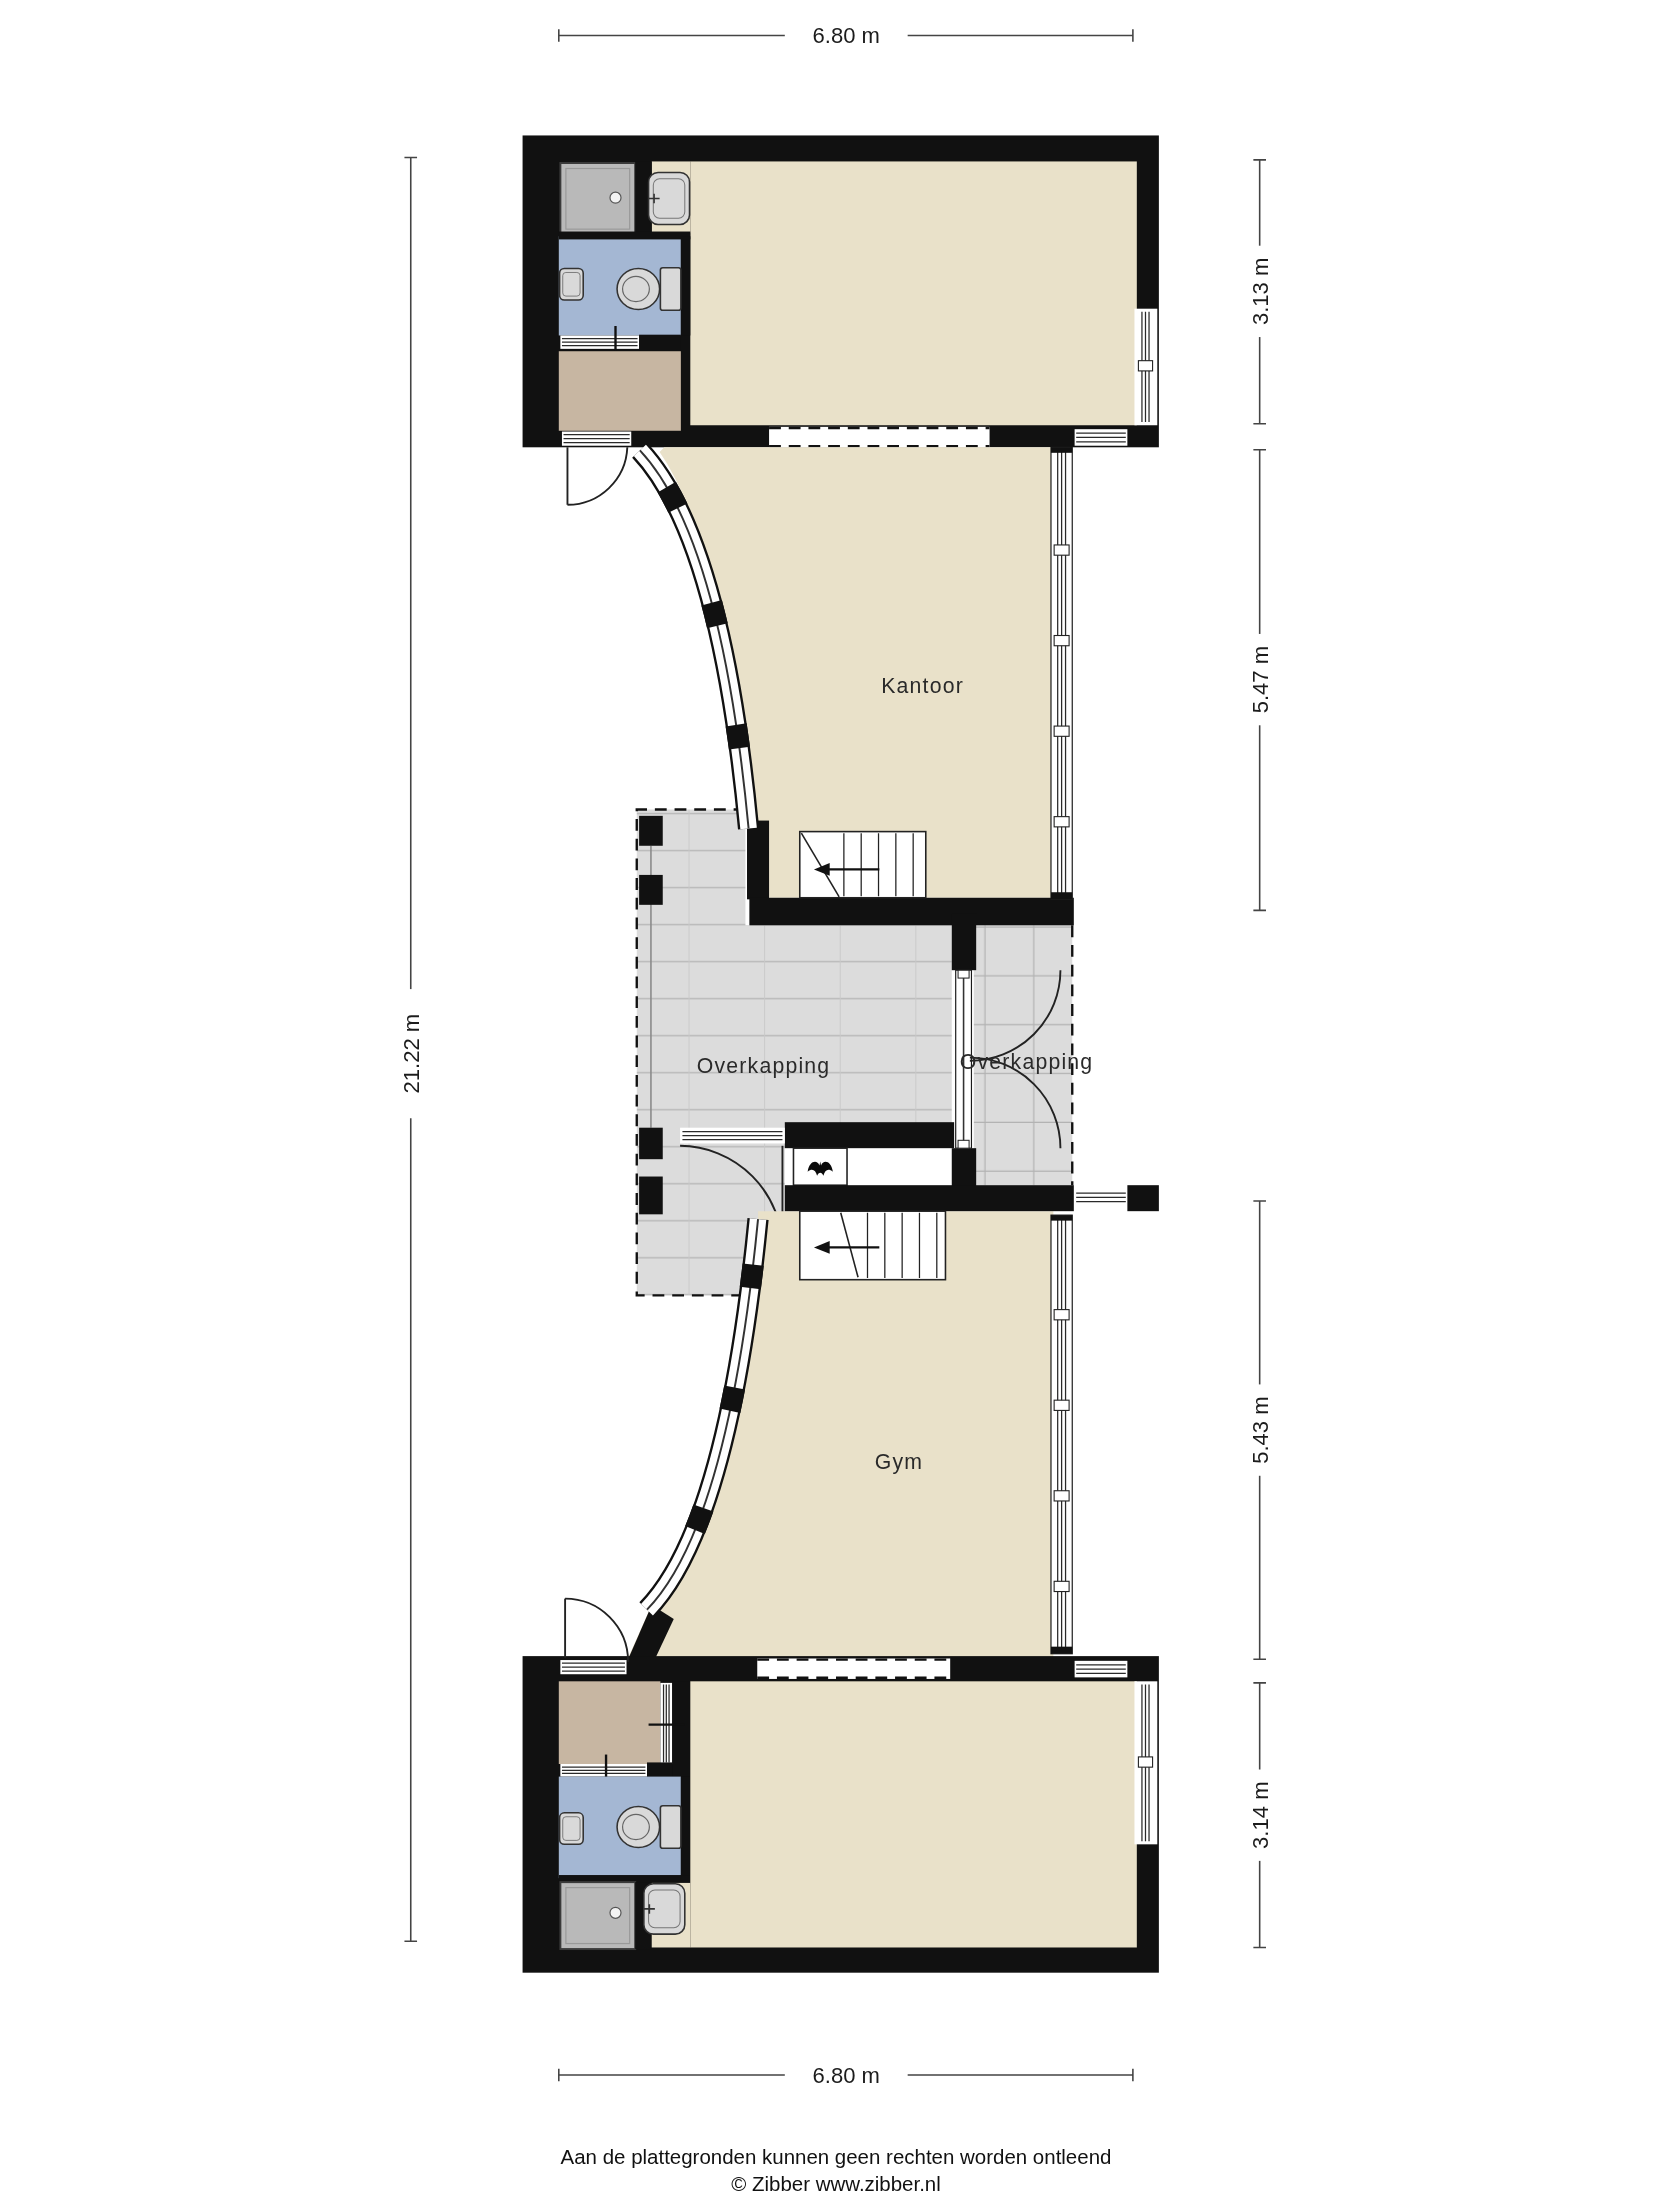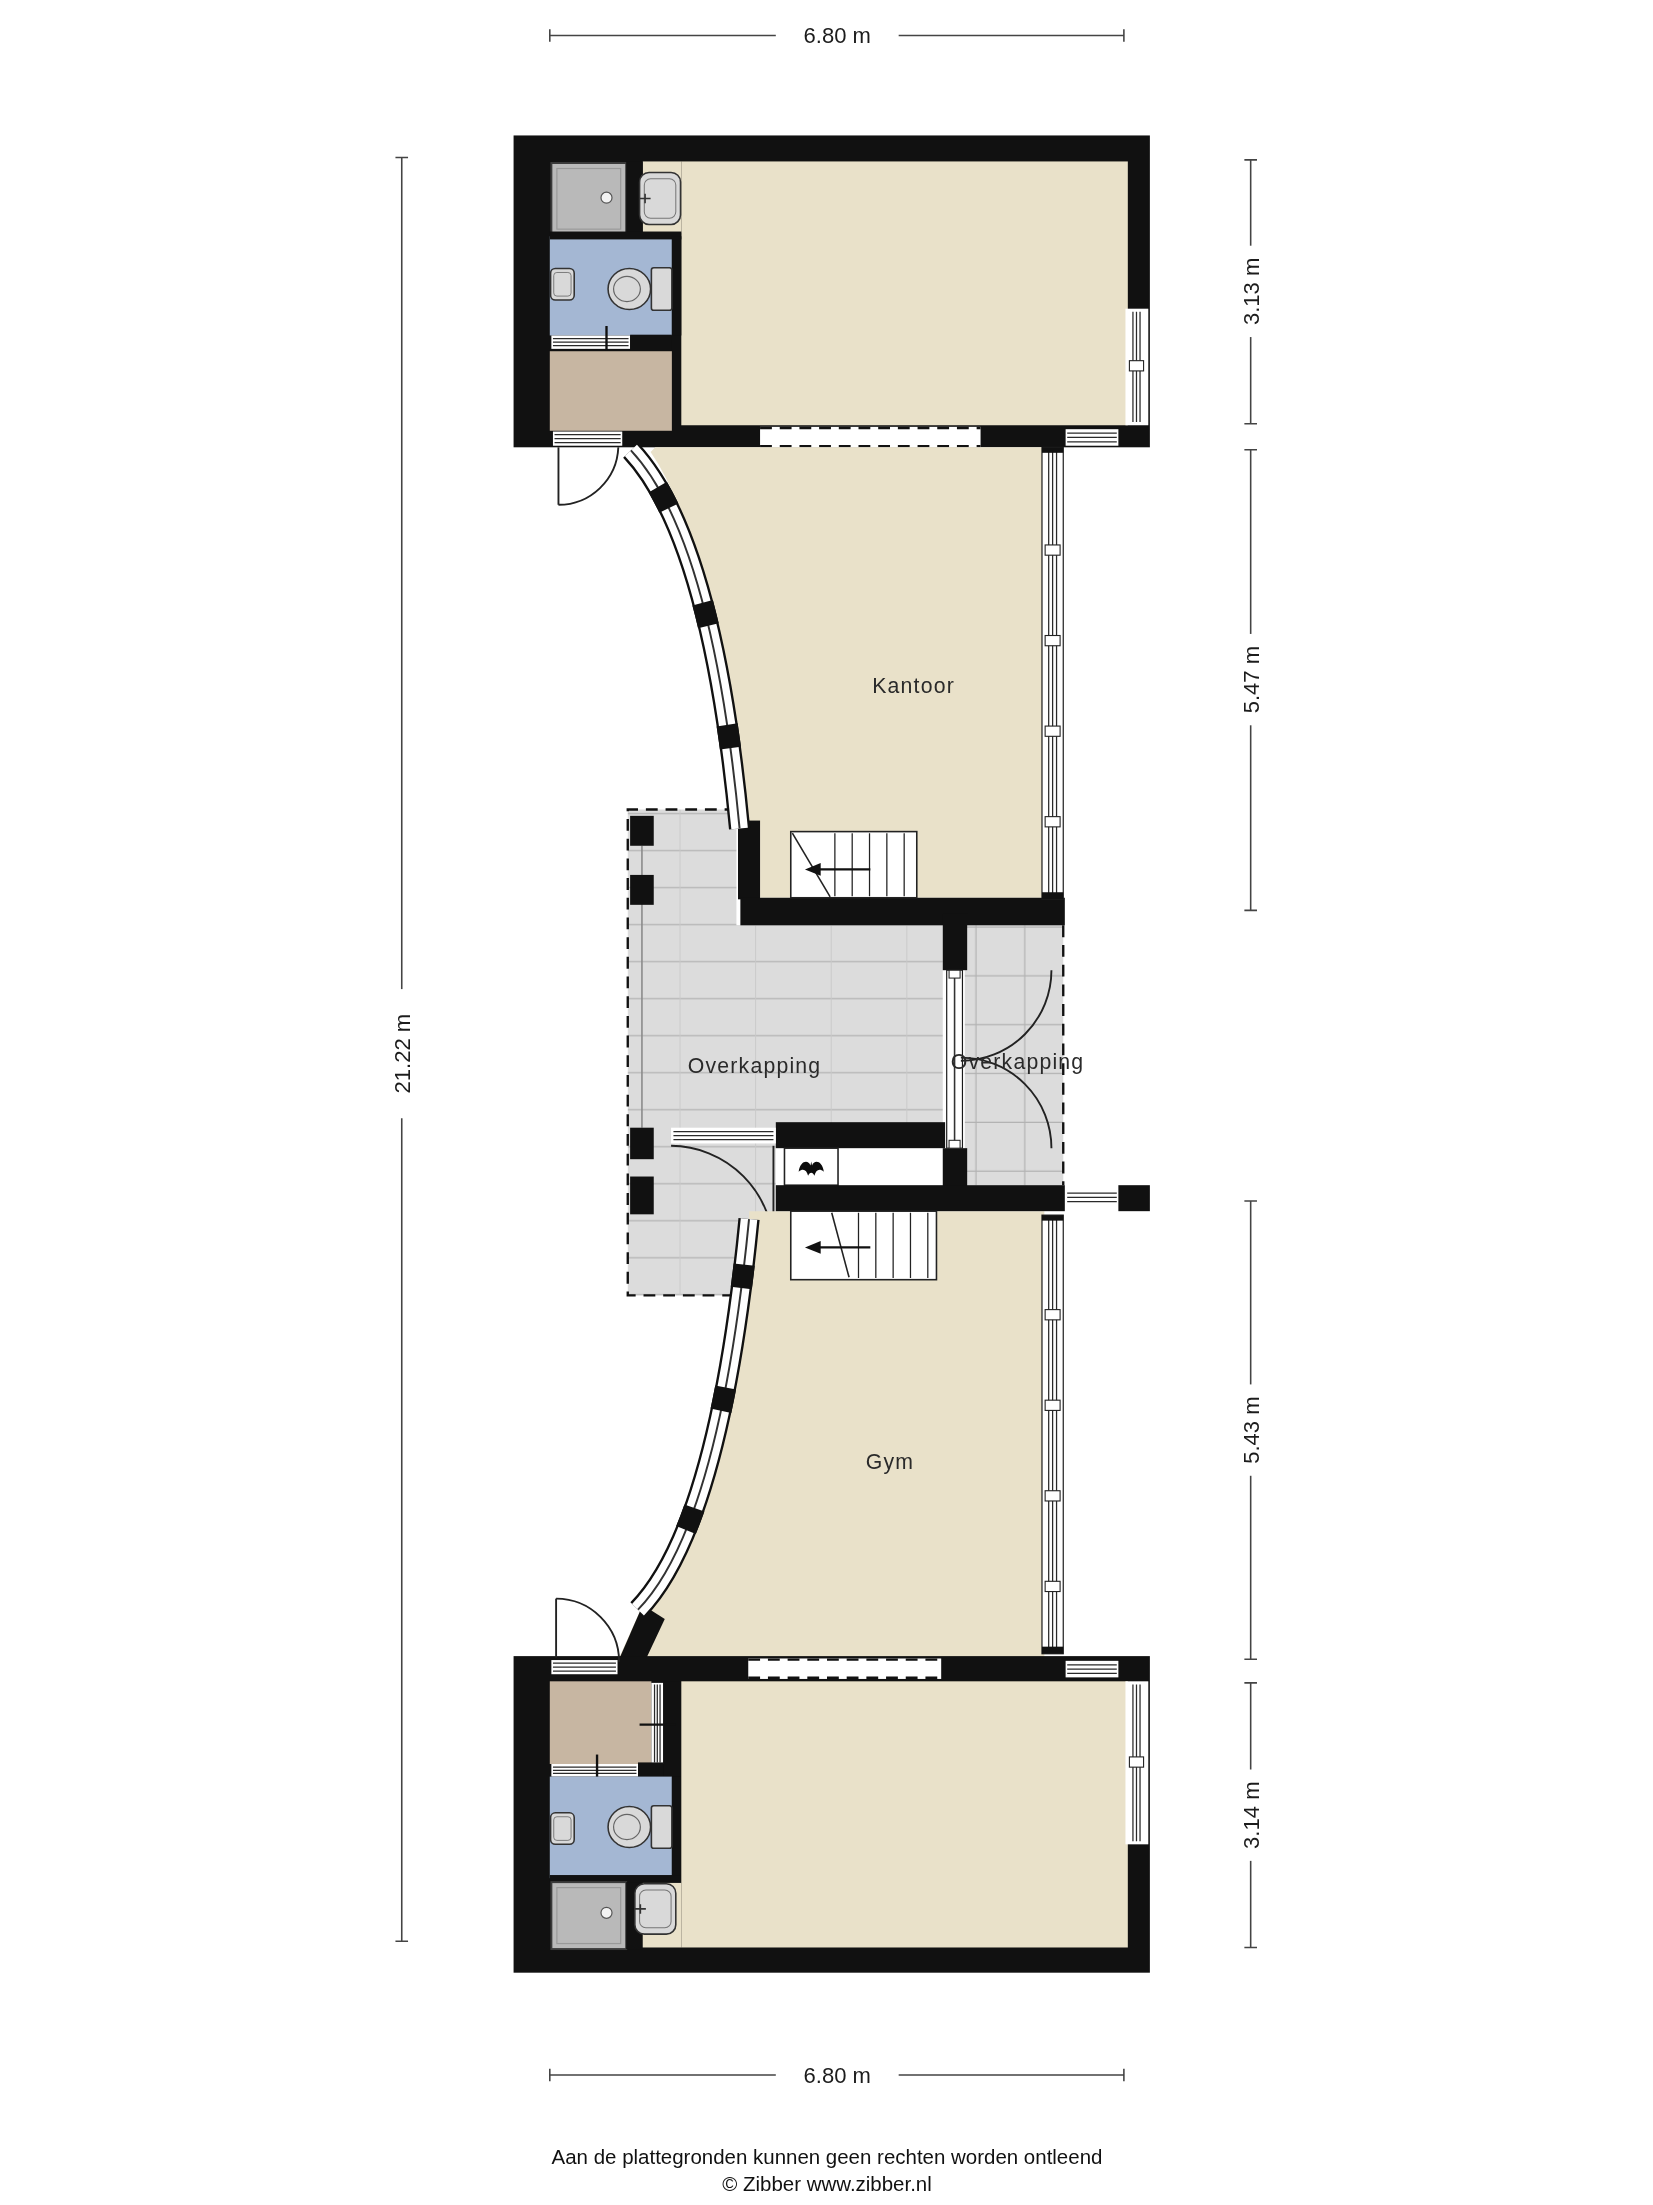--- a/index.html
+++ b/index.html
@@ -1,16 +1,16 @@
 <!DOCTYPE html>
 <html style="--wall: #111111; --room-beige: #e9e1c9; --room-tan: #c7b6a2; --room-blue: #a4b7d3; --canopy-gray: #dcdcdc; --grid-line: #b2b2b2; --fixture-gray: #d9d9d9; --shower-gray: #b9b9b9; --dim-line: #444444; --text-dark: #1c1c1c; --page-bg: #ffffff;font-size:12.6px"><head>
 <meta charset="utf-8">
 <style>
   html,body{margin:0;padding:0;background:#fff;}
-  #stage{position:relative;width:1524px;height:2205px;background:var(--page-bg,#fff);font-family:"Liberation Sans",sans-serif;}
+  #stage{position:relative;width:1524px;height:2205px;background:var(--page-bg,#fff);font-family:"Liberation Sans",sans-serif;padding-left:9px;}
   svg{display:block}
   text{text-anchor:middle}
   .wall{fill:var(--wall,#111)}
   .beige{fill:var(--room-beige,#e9e1c9)}
   .tan{fill:var(--room-tan,#c7b6a2)}
   .blue{fill:var(--room-blue,#a4b7d3)}
   .shower{fill:var(--shower-gray,#b9b9b9);stroke:#3a3a3a;stroke-width:2.5}
   .fix{fill:var(--fixture-gray,#d9d9d9);stroke:#333;stroke-width:2}
   .white{fill:#fff}
   .winbox{fill:#fff;stroke:#1a1a1a;stroke-width:1.5}

